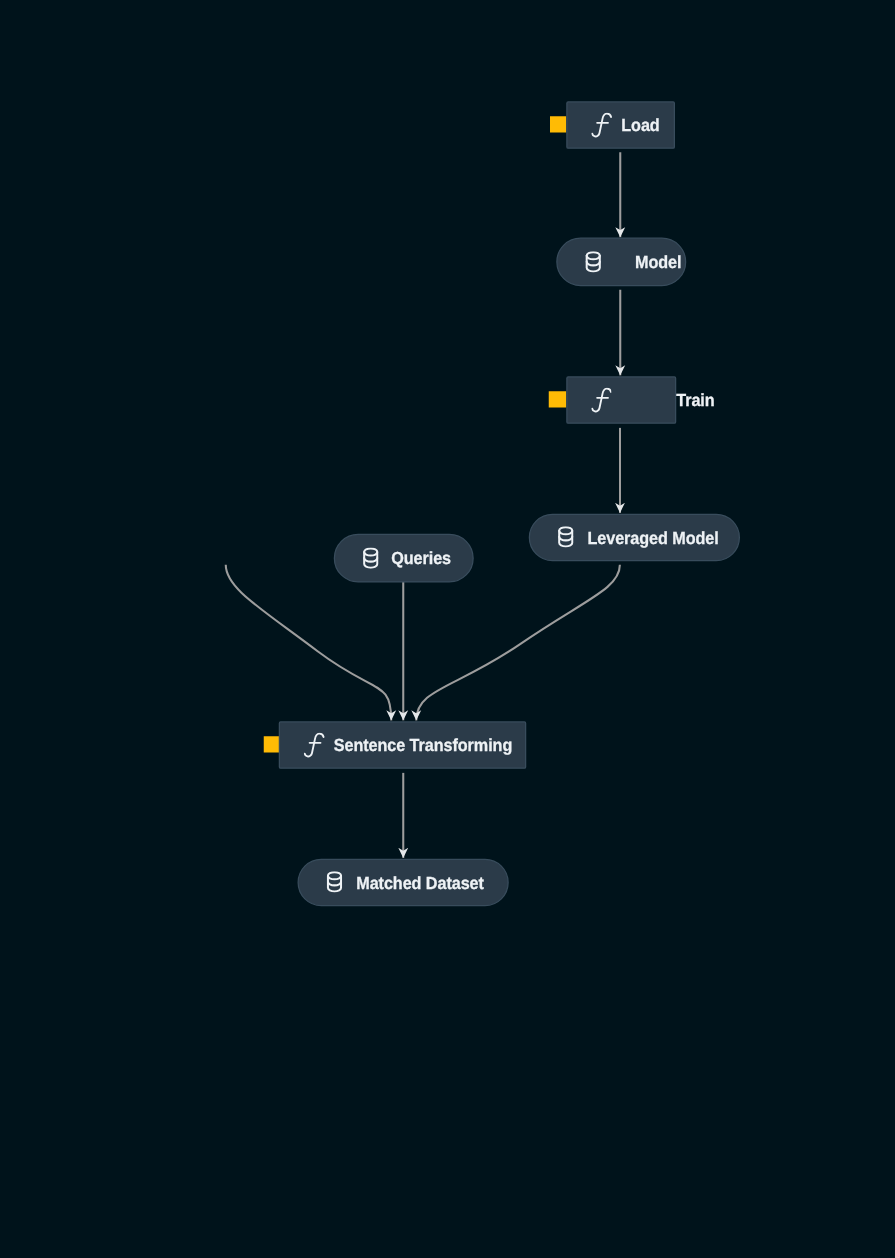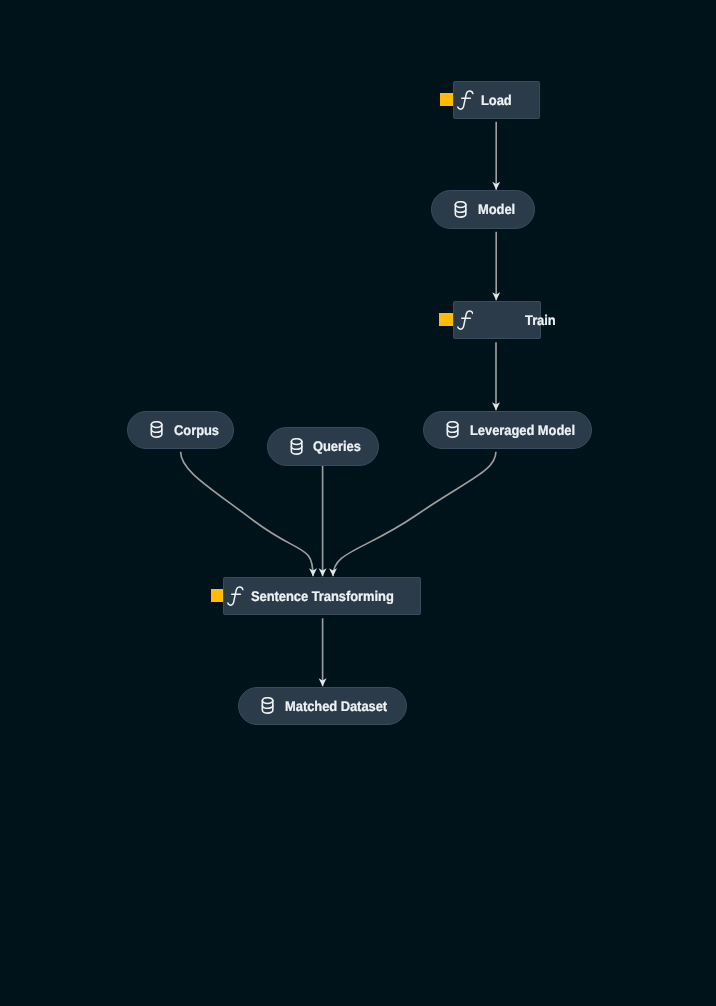--- a/index.html
+++ b/index.html
@@ -4,21 +4,21 @@
 <title>Sentence Transforming pipeline graph</title>
 <style>
   html,body{margin:0;padding:0;}
   body{width:716px;height:1006px;background:#00131b;overflow:hidden;
        font-family:"Liberation Sans",sans-serif;
        -webkit-font-smoothing:antialiased;text-rendering:geometricPrecision;}
   #canvas{position:relative;width:716px;height:1006px;background:#00131b;}
   svg.edges{position:absolute;left:0;top:0;width:716px;height:1006px;}
   .node{position:absolute;display:flex;align-items:center;background:#2b3b49;
         box-sizing:border-box;height:38.5px;border:1px solid #384c5c;}
-  .node.rect{border-radius:1.5px;padding-left:4px;}
+  .node.rect{border-radius:1.5px;padding-left:20px;}
   .node.pill{border-radius:19.5px;padding-left:22.3px;}
   .lbl{color:#eef2f5;font-weight:700;font-size:14px;white-space:nowrap;letter-spacing:-0.06px;
        display:inline-block;transform:scaleX(.925) translateZ(0);transform-origin:left center;
        -webkit-text-stroke:0.22px #eef2f5;-webkit-font-smoothing:antialiased;}
   .node.rect .lbl{margin-left:6.6px;}
   .node.pill .lbl{margin-left:10.5px;}
   .ic{flex:0 0 auto;display:block;}
   .ic.fn{position:relative;top:3.3px;left:-0.9px;overflow:visible;}
   .ic.db{position:relative;top:2.4px;overflow:visible;}
   .marker{position:absolute;height:12.6px;background:#ffbb05;}
@@ -51,21 +51,21 @@
       <svg width="16.6" height="20.6" viewBox="0 0 16.6 20.6">
           <g fill="none" stroke="#eef2f5" stroke-width="1.5" stroke-linecap="round">
         <path d="M15.85,3.6 C15.5,2.0 14.0,0.85 12.3,0.95 C10.3,1.1 9.4,3.0 9.0,5.1 L6.6,16.4 C6.2,18.3 4.4,19.5 2.9,19.1 C1.65,18.75 0.95,17.9 0.8,17.0"></path>
         <path d="M4.7,8.3 H13.4"></path>
           </g>
         </svg>
     </span>
     <span class="lbl">Load</span>
   </div>
 
-  <div class="node pill" style="left:431px;top:190px;width:104px;">
+  <div class="node pill" style="left:445px;top:190px;width:104px;gap:16px;">
     <span class="ic db">
       <svg width="13.2" height="17.2" viewBox="0 0 13.2 17.2">
           <g fill="none" stroke="#eef2f5" stroke-width="1.62" stroke-linecap="round" stroke-linejoin="round">
         <ellipse cx="6.6" cy="3.6" rx="5.25" ry="2.85"></ellipse>
         <path d="M1.35,3.6 V13.3 a5.25,2.85 0 0 0 10.5,0 V3.6"></path>
         <path d="M1.35,8.45 a5.25,2.85 0 0 0 10.5,0"></path>
           </g>
         </svg>
     </span>
     <span class="lbl">Model</span>
@@ -77,32 +77,20 @@
       <svg width="16.6" height="20.6" viewBox="0 0 16.6 20.6">
           <g fill="none" stroke="#eef2f5" stroke-width="1.5" stroke-linecap="round">
         <path d="M15.85,3.6 C15.5,2.0 14.0,0.85 12.3,0.95 C10.3,1.1 9.4,3.0 9.0,5.1 L6.6,16.4 C6.2,18.3 4.4,19.5 2.9,19.1 C1.65,18.75 0.95,17.9 0.8,17.0"></path>
         <path d="M4.7,8.3 H13.4"></path>
           </g>
         </svg>
     </span>
     <span class="lbl">Train</span>
   </div>
 
-  <div class="node pill" style="left:127px;top:410.5px;width:107px;">
-    <span class="ic db">
-      <svg width="13.2" height="17.2" viewBox="0 0 13.2 17.2">
-          <g fill="none" stroke="#eef2f5" stroke-width="1.62" stroke-linecap="round" stroke-linejoin="round">
-        <ellipse cx="6.6" cy="3.6" rx="5.25" ry="2.85"></ellipse>
-        <path d="M1.35,3.6 V13.3 a5.25,2.85 0 0 0 10.5,0 V3.6"></path>
-        <path d="M1.35,8.45 a5.25,2.85 0 0 0 10.5,0"></path>
-          </g>
-        </svg>
-    </span>
-    <span class="lbl">Corpus</span>
-  </div>
 
   <div class="node pill" style="left:266.5px;top:427px;width:112px;">
     <span class="ic db">
       <svg width="13.2" height="17.2" viewBox="0 0 13.2 17.2">
           <g fill="none" stroke="#eef2f5" stroke-width="1.62" stroke-linecap="round" stroke-linejoin="round">
         <ellipse cx="6.6" cy="3.6" rx="5.25" ry="2.85"></ellipse>
         <path d="M1.35,3.6 V13.3 a5.25,2.85 0 0 0 10.5,0 V3.6"></path>
         <path d="M1.35,8.45 a5.25,2.85 0 0 0 10.5,0"></path>
           </g>
         </svg>

